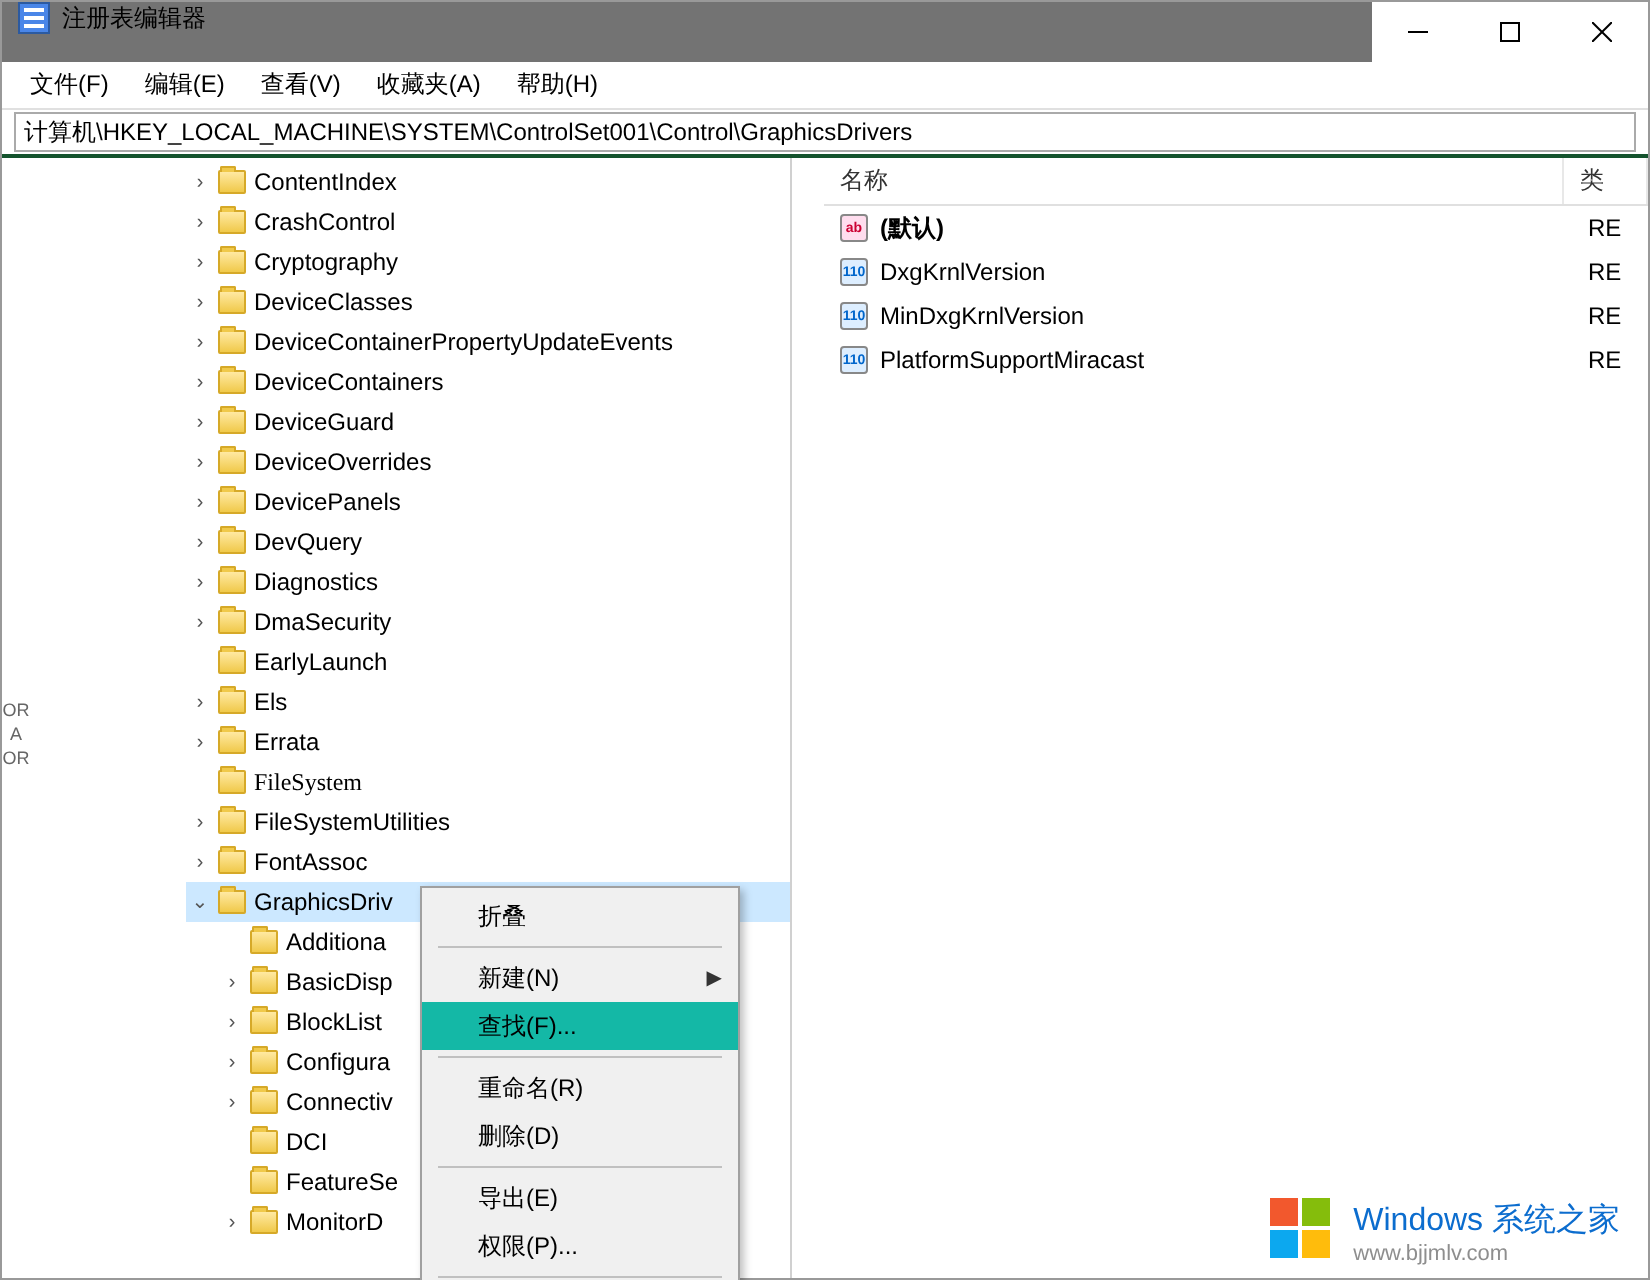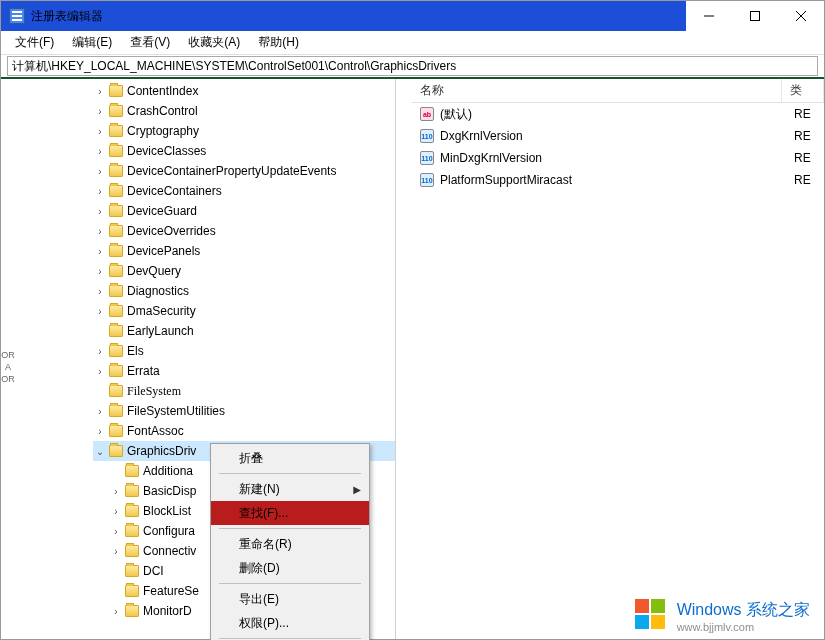--- a/index.html
+++ b/index.html
@@ -1,18 +1,18 @@
 <!DOCTYPE html>
 <html><head>
   <meta charset="utf-8">
   <style>
     * { margin: 0; padding: 0; box-sizing: border-box; }
     body { font-family: "Microsoft YaHei", "Segoe UI", sans-serif; font-size: 12px; background: #fff; overflow: hidden; }
     .window { width: 825px; height: 640px; background: #fff; position: relative; border: 1px solid #999; }
-    .titlebar { height: 30px; display: flex; align-items: center; padding: 0 0 0 8px; background: #1d4ed8; }
+    .titlebar { height: 30px; display: flex; padding: 0 0 0 8px; background: #737373; }
     .titlebar-icon { width: 16px; height: 16px; background: #4a86e8; display: inline-block; margin-right: 6px; border: 1px solid #2c5aa0; position: relative; }
     .titlebar-icon::before { content: ""; position: absolute; inset: 2px; background: repeating-linear-gradient(to bottom, #fff 0 2px, #4a86e8 2px 4px); }
     .titlebar-title { flex: 1; font-size: 12px; }
     .titlebar-controls { display: flex; height: 100%; }
     .titlebar-btn { width: 46px; height: 30px; display: flex; align-items: center; justify-content: center; background: #fff; }
     .menubar { height: 24px; display: flex; align-items: center; padding: 0 6px; gap: 2px; border-bottom: 1px solid #e0e0e0; }
     .menu-item { padding: 2px 8px; cursor: default; }
     .addressbar { height: 24px; display: flex; align-items: center; padding: 3px 6px; border-bottom: 2px solid #14532d; justify-content: flex-end; }
     .address-input { flex: 1; border: 1px solid #aaa; padding: 2px 4px; font-size: 12px; font-family: inherit; height: 20px; }
     .content { display: flex; height: calc(100% - 78px); }
@@ -27,21 +27,21 @@
     .list-header { display: flex; height: 24px; border-bottom: 1px solid #e0e0e0; font-size: 12px; color: #333; align-items: center; }
     .list-header-col { padding: 0 8px; border-right: 1px solid #e8e8e8; height: 100%; display: flex; align-items: center; }
     .list-body { flex: 1; overflow: auto; }
     .list-row { display: flex; height: 22px; align-items: center; padding-left: 8px; }
     .val-icon { width: 14px; height: 14px; margin-right: 6px; border: 1px solid #888; border-radius: 2px; display: inline-flex; align-items: center; justify-content: center; font-size: 7px; font-weight: bold; background: #fff; }
     .val-icon.str { color: #c03; background: #fde; }
     .val-icon.bin { color: #06c; background: #def; }
     .context-menu { position: absolute; left: 209px; top: 442px; width: 160px; background: #f0f0f0; border: 1px solid #a0a0a0; box-shadow: 2px 2px 4px rgba(0,0,0,.25); z-index: 10; padding: 2px 0; }
     .cm-sep { height: 1px; background: #c0c0c0; margin: 3px 8px; }
     .cm-item { height: 24px; display: flex; align-items: center; padding: 0 28px 0 28px; position: relative; cursor: default; }
-    .cm-item.hl { background: #b91c1c; }
+    .cm-item.hl { background: #14b8a6; }
     .cm-arrow { position: absolute; right: 8px; color: #333; font-size: 10px; }
     .watermark { position: absolute; right: 14px; bottom: 6px; display: flex; align-items: center; gap: 8px; opacity: .95; pointer-events: none; }
     .wm-logo { width: 34px; height: 34px; position: relative; }
     .wm-q { position: absolute; width: 14px; height: 14px; }
     .wm-title { font-size: 16px; color: #0066cc; font-weight: 500; }
     .wm-sub { font-size: 11px; color: #888; }
     .tree-wrap { padding-left: 92px; }
     .left-gutter { position: absolute; left: 0; top: 270px; width: 14px; font-size: 9px; color: #666; line-height:12px; text-align:center; }
   </style>
 </head>
@@ -230,21 +230,21 @@
     </div>
 
     <div class="list-pane">
       <div class="list-header">
         <div class="list-header-col" style="width:370px">名称</div>
         <div class="list-header-col" style="flex:1">类</div>
       </div>
       <div class="list-body" id="list-body">
           <div class="list-row">
             <span class="val-icon str">ab</span>
-            <span style="width: 354px;">(默认)</span>
+            <span style="width: 354px; font-weight: bold;">(默认)</span>
             <span>RE</span>
           </div>
           <div class="list-row">
             <span class="val-icon bin">110</span>
             <span style="width: 354px;">DxgKrnlVersion</span>
             <span>RE</span>
           </div>
           <div class="list-row">
             <span class="val-icon bin">110</span>
             <span style="width: 354px;">MinDxgKrnlVersion</span>

